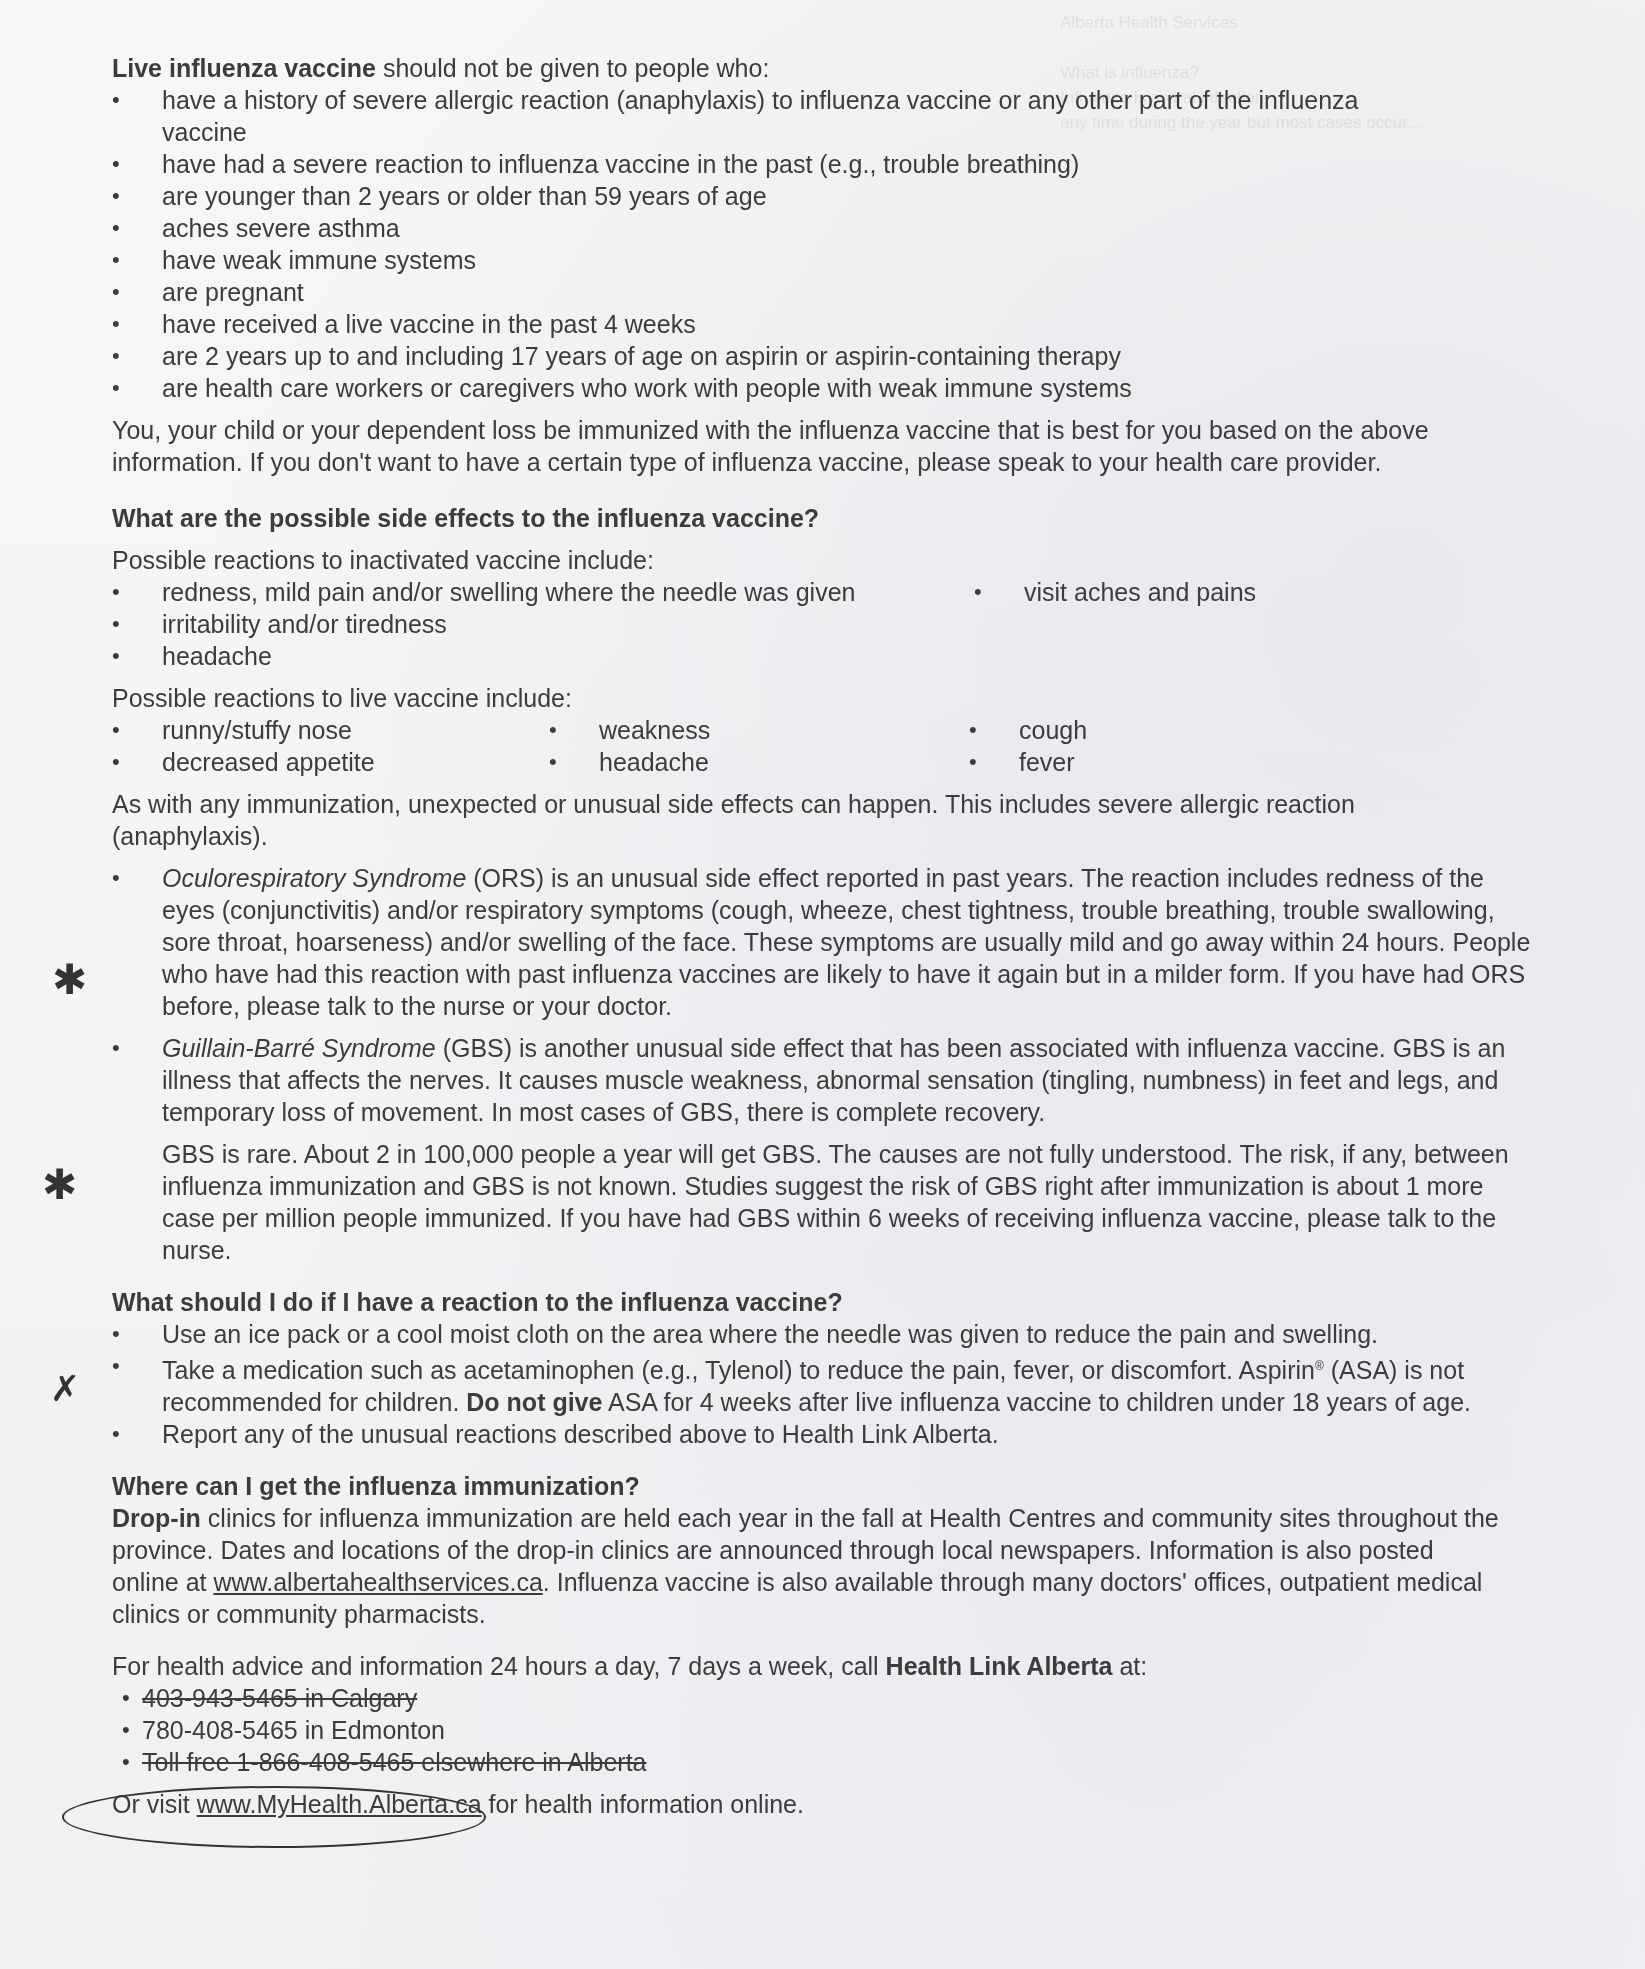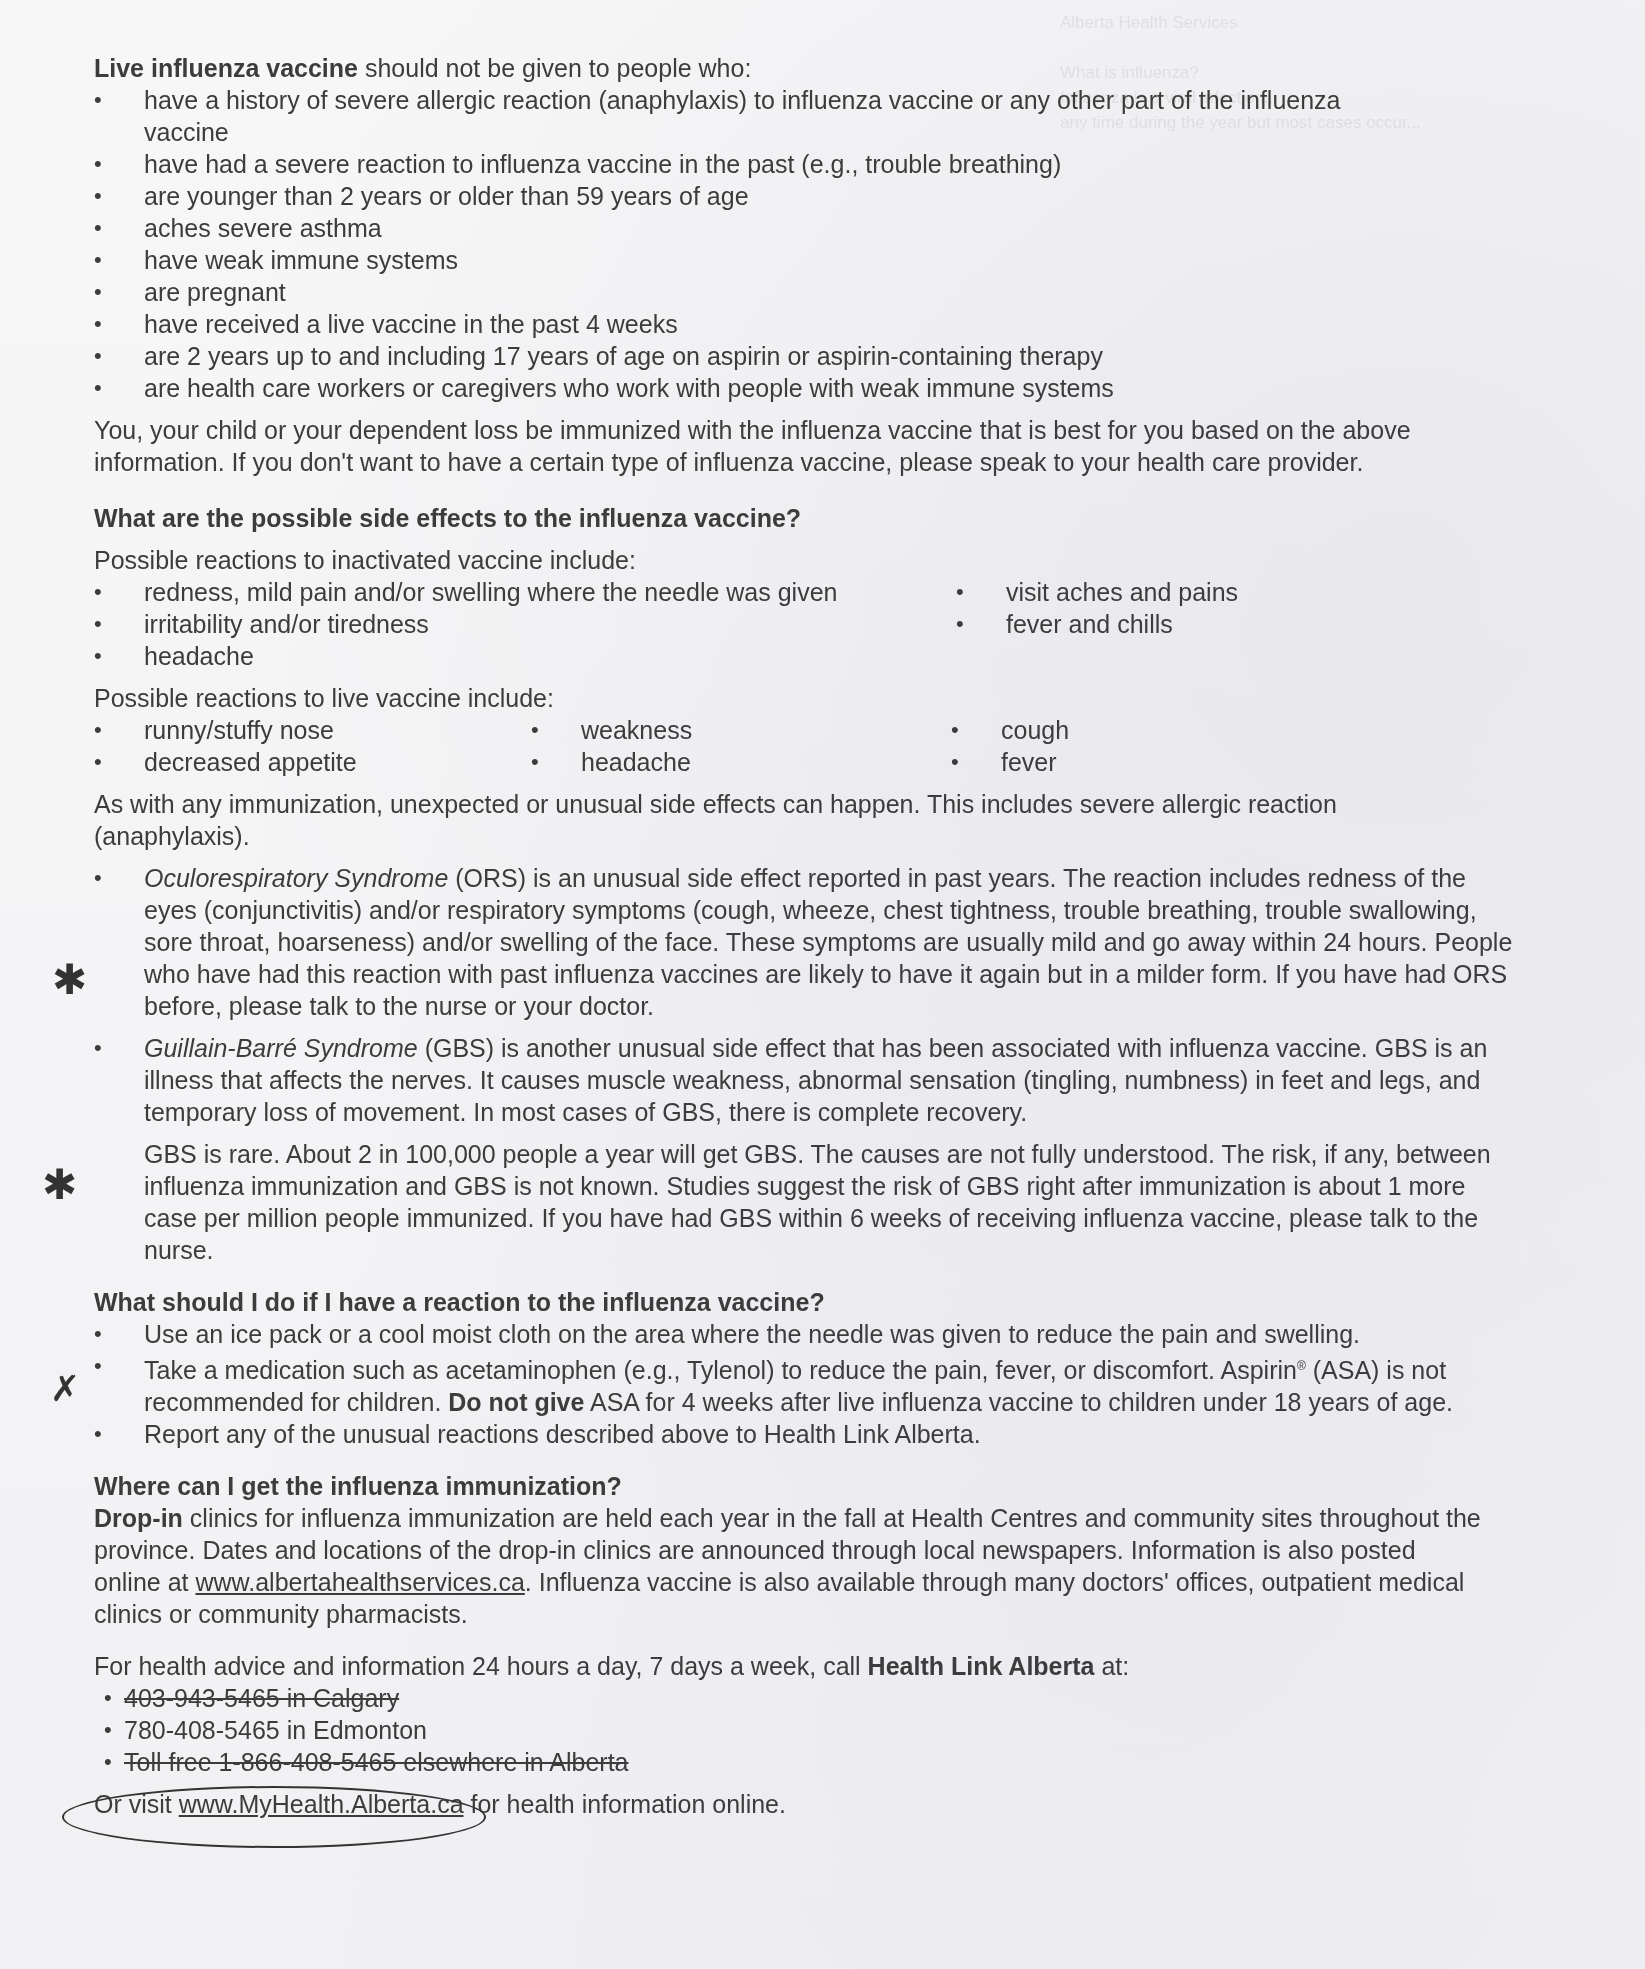--- a/index.html
+++ b/index.html
@@ -15,21 +15,21 @@
     background:
       radial-gradient(ellipse at 85% 30%, rgba(220,220,228,0.5), rgba(255,255,255,0) 60%),
       radial-gradient(ellipse at 70% 80%, rgba(225,225,232,0.45), rgba(255,255,255,0) 55%),
       linear-gradient(180deg, #f7f7f8 0%, #f1f1f4 100%);
   }
   .bleed {
     position: absolute; color: rgba(120,120,130,0.14);
     font-size: 17px; line-height: 25px; width: 560px; left: 1060px;
     user-select: none;
   }
-  .content { position: absolute; left: 94px; top: 52px; width: 1450px; font-size: 25px; line-height: 32px; }
+  .content { position: absolute; left: 112px; top: 52px; width: 1450px; font-size: 25px; line-height: 32px; }
   .para { margin: 0; }
   .b { font-weight: bold; }
   .i { font-style: italic; }
   .u { text-decoration: underline; }
   h2 { font-size: 25px; margin: 0; font-weight: bold; line-height: 32px; }
   ul { list-style: none; margin: 0; padding: 0; }
   li { position: relative; padding-left: 50px; }
   li::before { content: "•"; position: absolute; left: 0; top: 0; font-size: 22px; }
   .gap8 { margin-top: 10px; }
   .gap14 { margin-top: 18px; }
@@ -73,21 +73,20 @@
     <h2>What are the possible side effects to the influenza vaccine?</h2>
     <p class="para gap8">Possible reactions to inactivated vaccine include:</p>
     <div class="cols2">
       <ul>
         <li>redness, mild pain and/or swelling where the needle was given</li>
         <li>irritability and/or tiredness</li>
         <li>headache</li>
       </ul>
       <ul>
         <li>visit aches and pains</li>
-        <li>fever and chills</li>
       </ul>
     </div>
     <p class="para gap8">Possible reactions to live vaccine include:</p>
     <div class="cols3">
       <ul>
         <li>runny/stuffy nose</li>
         <li>decreased appetite</li>
       </ul>
       <ul>
         <li>weakness</li>

